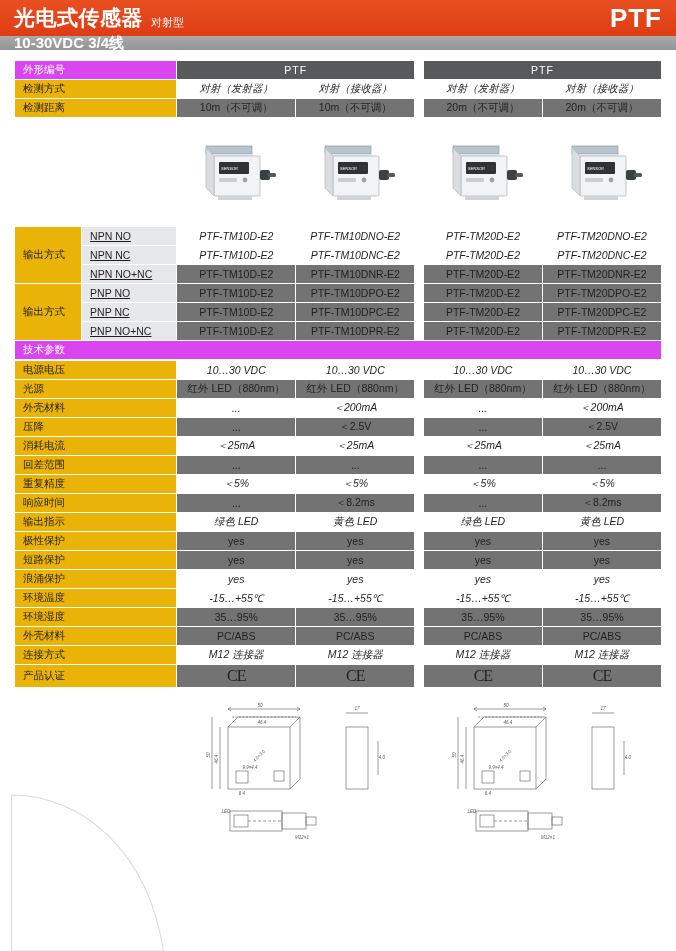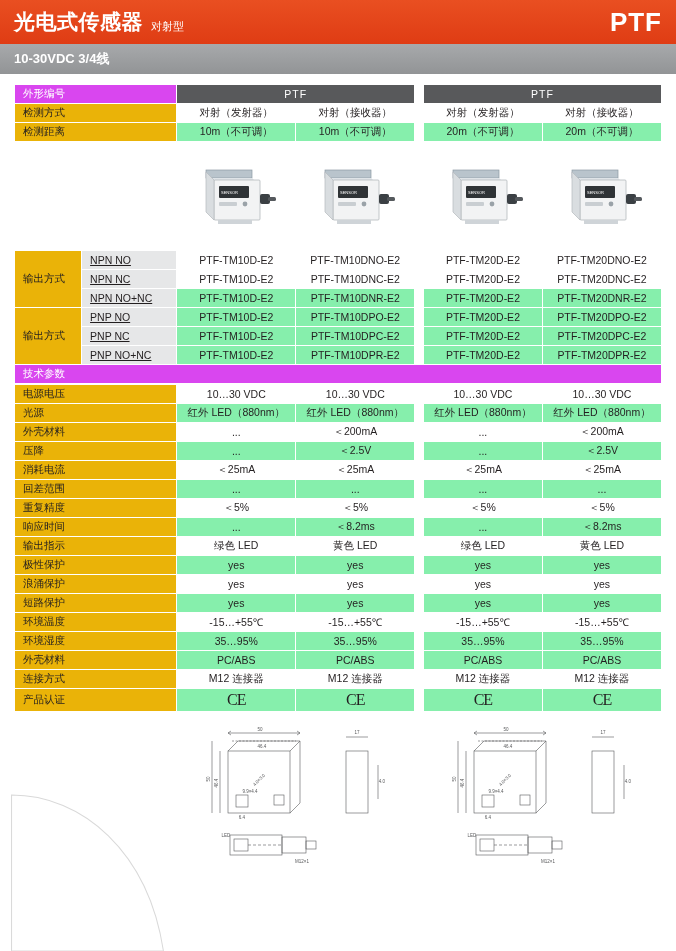--- a/index.html
+++ b/index.html
@@ -11,21 +11,21 @@
     width: 676px; height: 951px;
     font-family: "Liberation Sans", sans-serif;
     font-size: 11px;
     color: #231f20;
     overflow: hidden;
     position: relative;
   }
 
   
   .header {
-    height: 44px;
+    height: 36px;
     background: #e8491f;
     background: linear-gradient(to bottom, #e94f21 0%, #df3c14 100%);
     display: flex;
     align-items: center;
     padding: 0 14px;
     color: #ffffff;
   }
   .header-title {
     font-size: 21px;
     font-weight: bold;
@@ -37,28 +37,28 @@
     margin-top: 8px;
   }
   .header-right {
     margin-left: auto;
     font-size: 26px;
     font-weight: bold;
     letter-spacing: 1px;
   }
 
   .subheader {
-    height: 30px;
+    height: 14px;
     background: #9c9e9f;
     background: linear-gradient(to bottom, #a7a9ab 0%, #929496 100%);
     display: flex;
     align-items: center;
     padding: 0 14px;
     color: #ffffff;
-    font-size: 13px;
+    font-size: 15px;
     font-weight: bold;
   }
 
   
   .content {
     padding: 10px 14px 0 14px;
   }
 
   table.spec {
     width: 648px;
@@ -97,24 +97,25 @@
   }
   .grp-head {
     background: #58595b;
     color: #ffffff;
     font-weight: bold;
     font-size: 12px;
     height: 20px;
     letter-spacing: 1px;
   }
   .cell-d {
-    background: #86efac;
+    background: #737373;
   }
   .cell-w {
     background: #ffffff;
+    font-style: italic;
   }
   .gap-col {
     border: none !important;
     background: #ffffff !important;
     width: 8px;
   }
   .imgrow td {
     height: 108px;
     padding: 0;
   }
@@ -420,34 +421,34 @@
         </tr>
         <tr>
           <td class="lbl">极性保护</td>
           <td class="cell-d">yes</td>
           <td class="cell-d">yes</td>
           <td class="gap-col"></td>
           <td class="cell-d">yes</td>
           <td class="cell-d">yes</td>
         </tr>
         <tr>
+          <td class="lbl">短路保护</td>
+          <td class="cell-d">yes</td>
+          <td class="cell-d">yes</td>
+          <td class="gap-col"></td>
+          <td class="cell-d">yes</td>
+          <td class="cell-d">yes</td>
+        </tr>
+        <tr>
           <td class="lbl">浪涌保护</td>
           <td class="cell-w">yes</td>
           <td class="cell-w">yes</td>
           <td class="gap-col"></td>
           <td class="cell-w">yes</td>
           <td class="cell-w">yes</td>
-        </tr>
-        <tr>
-          <td class="lbl">短路保护</td>
-          <td class="cell-d">yes</td>
-          <td class="cell-d">yes</td>
-          <td class="gap-col"></td>
-          <td class="cell-d">yes</td>
-          <td class="cell-d">yes</td>
         </tr>
         <tr>
           <td class="lbl">环境温度</td>
           <td class="cell-w">-15…+55℃</td>
           <td class="cell-w">-15…+55℃</td>
           <td class="gap-col"></td>
           <td class="cell-w">-15…+55℃</td>
           <td class="cell-w">-15…+55℃</td>
         </tr>
         <tr>

